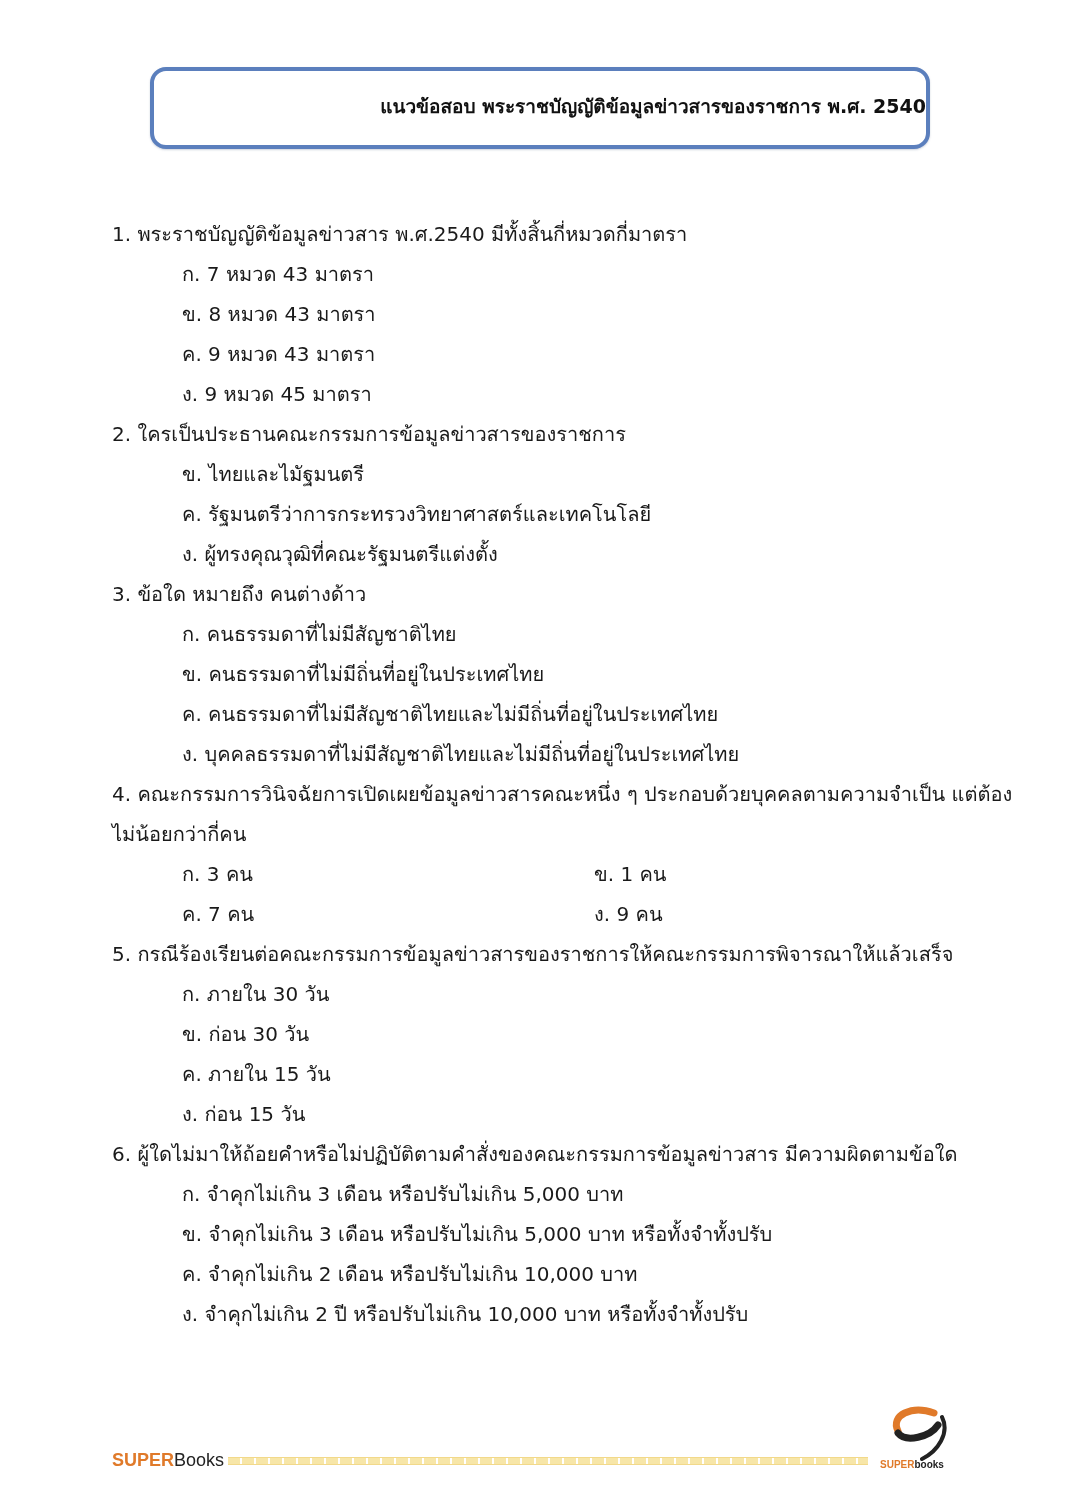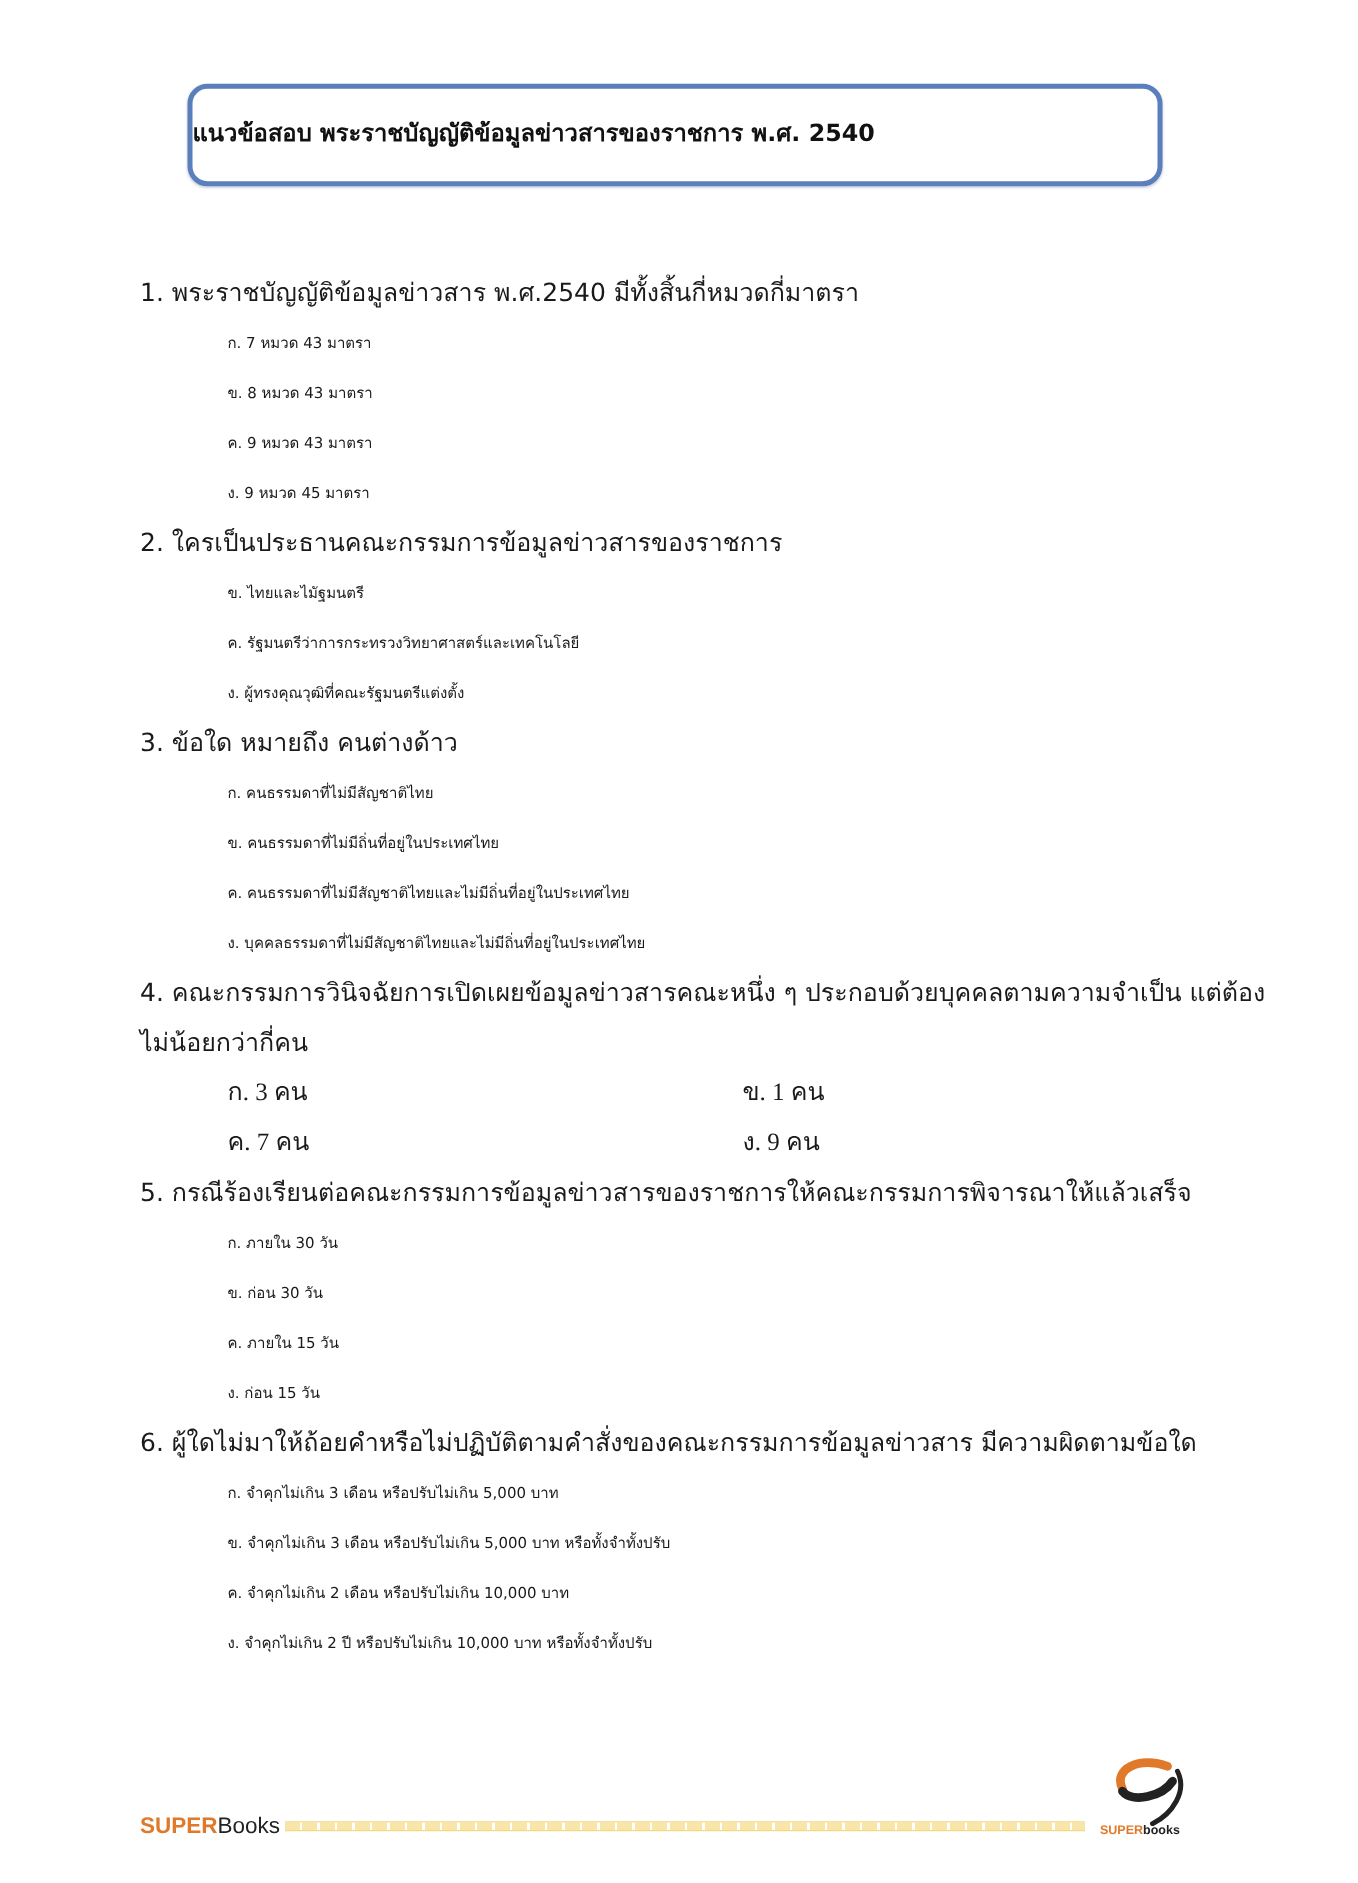--- a/index.html
+++ b/index.html
@@ -8,27 +8,27 @@
       font-family: "DejaVu Sans", "Liberation Sans", sans-serif;
       color: #1a1a1a;
     }
     .title-box {
       position: absolute; left: 150px; top: 67px; width: 780px; height: 82px;
       border: 4px solid #5b7fbd; border-radius: 16px; box-sizing: border-box;
       background: #fff;
       box-shadow: 0 1px 2px rgba(60,80,120,0.25);
     }
     .title-text {
-      position: absolute; left: 0; right: 0; top: 20px; text-align: left;
+      position: absolute; left: 0; right: 0; top: 20px; text-align: right;
       font-size: 19px; font-weight: bold; color: #111;
     }
     .content { position: absolute; left: 112px; top: 214px; width: 860px; }
     .q { font-size: 20px; line-height: 40px; margin: 0; white-space: nowrap; }
-    .opt { font-size: 12px; line-height: 40px; padding-left: 70px; white-space: nowrap; }
-    .opt-grid { display: grid; grid-template-columns: 412px 300px; padding-left: 70px; font-family: Liberation Serif, serif; }
+    .opt { font-size: 20px; line-height: 40px; padding-left: 70px; white-space: nowrap; }
+    .opt-grid { display: grid; grid-template-columns: 412px 300px; padding-left: 70px; }
     .opt-grid .cell { font-size: 20px; line-height: 40px; white-space: nowrap; }
     .footer { position: absolute; left: 112px; top: 1448px; width: 850px; height: 30px; }
     .brand { position: absolute; left: 0; top: 2px; font-family: "Liberation Sans", sans-serif; font-size: 18px; }
     .brand .super { color: #e07a2a; font-weight: bold; }
     .brand .books { color: #222; }
     .footer-line {
       position: absolute; left: 116px; top: 9px; width: 640px; height: 6px;
       border-top: 1px solid #f2d98a; border-bottom: 1px solid #f2d98a;
       background: repeating-linear-gradient(90deg, #f7e6a8 0 12px, #fff 12px 14px);
     }

